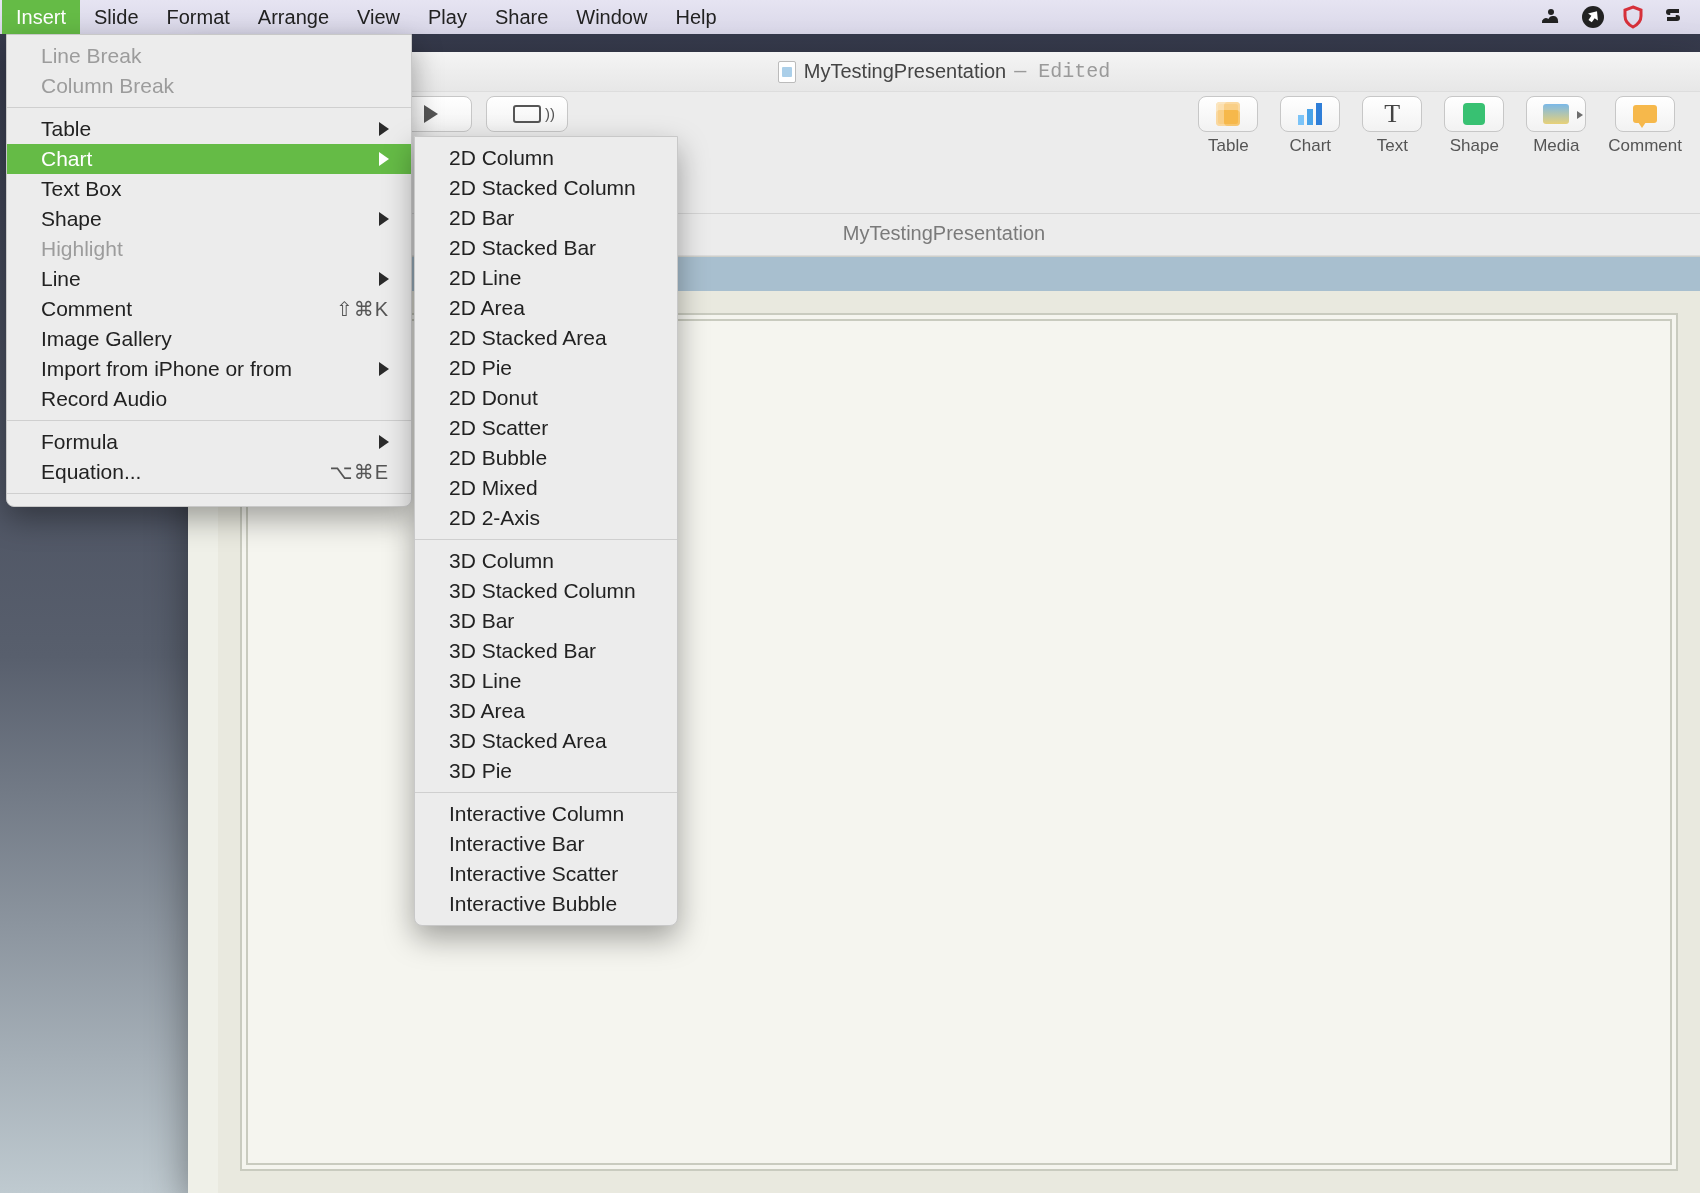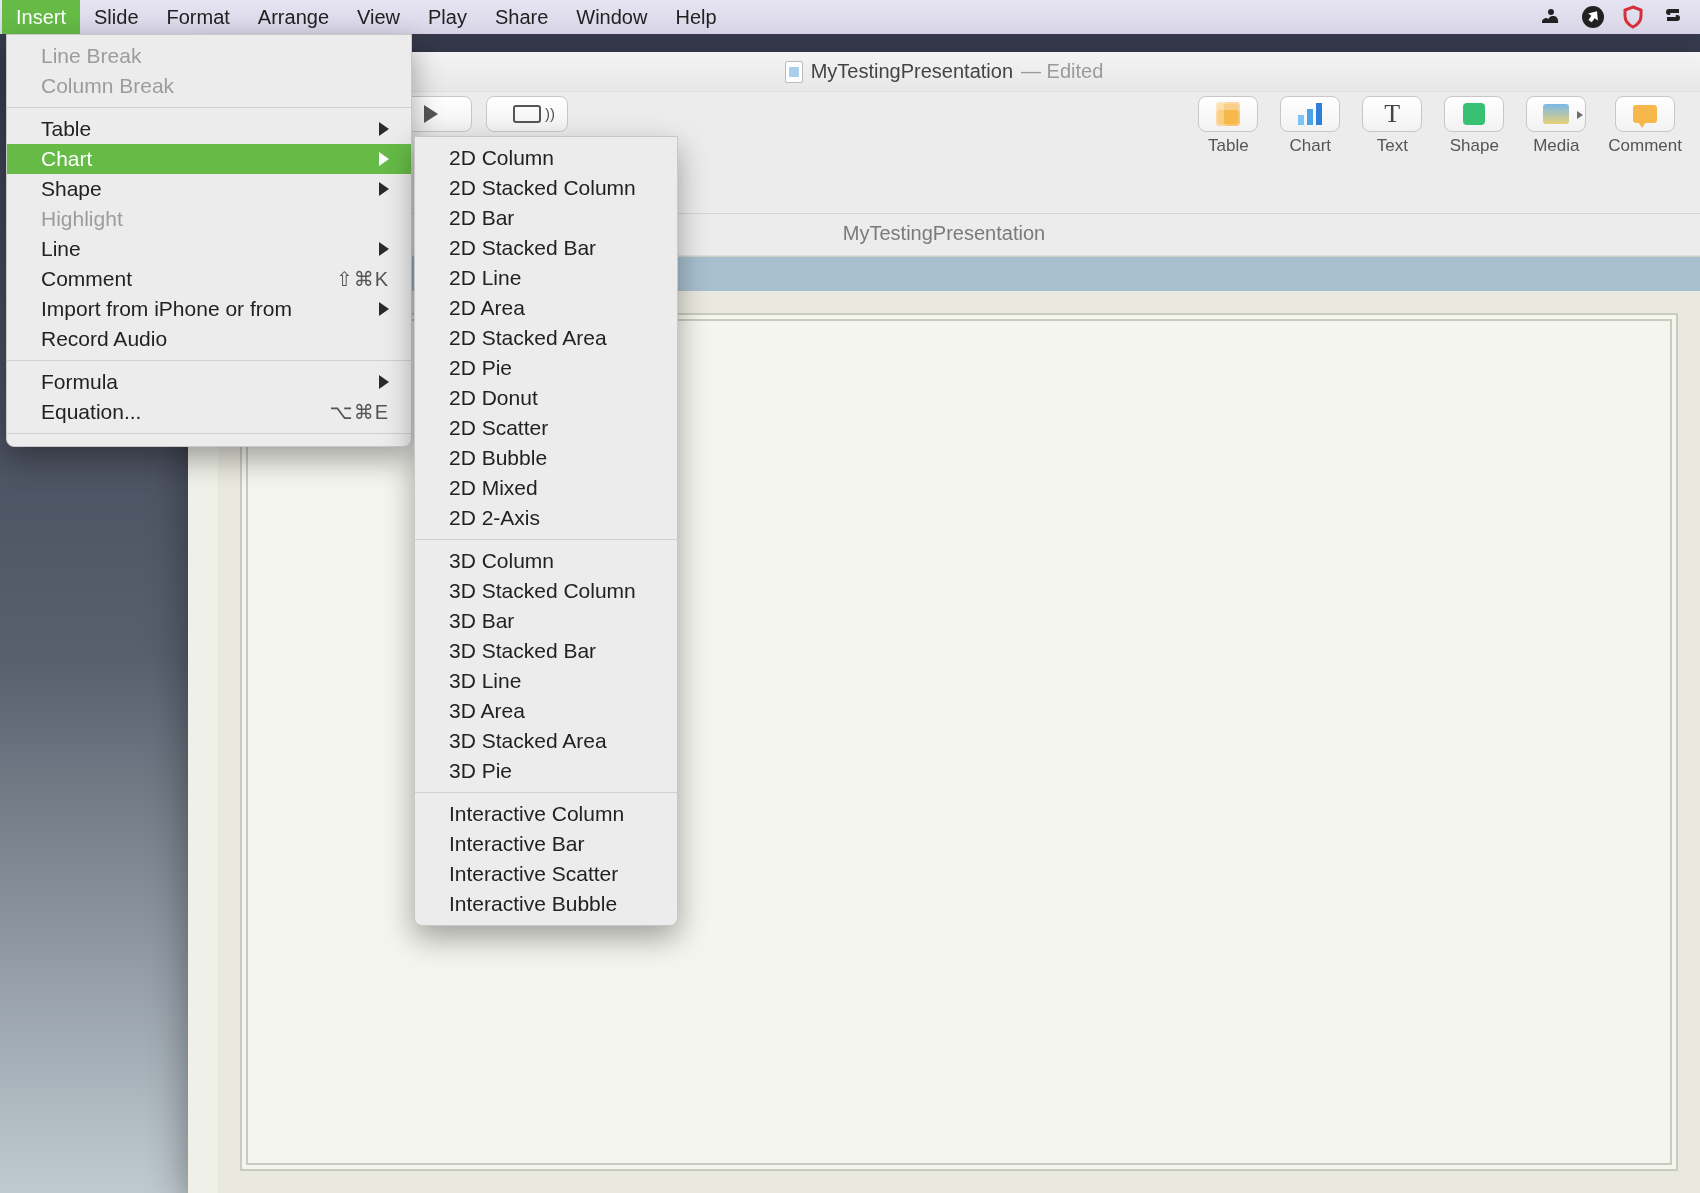--- a/index.html
+++ b/index.html
@@ -41,21 +41,21 @@
     background: linear-gradient(#f4f4f4,#e7e7e7);
   }
   .titlebar .doc-icon {
     width: 18px; height: 22px; background: #fff; border: 1px solid #bbb; border-radius: 2px;
     position: relative;
   }
   .titlebar .doc-icon::after{
     content:""; position:absolute; left:3px; right:3px; top:5px; height:10px;
     background: #abcfe9; border-radius:1px;
   }
-  .titlebar .edited { color: #9a9a9a; }
+  .titlebar .edited { color: #9a9a9a; font-family: Liberation Mono, monospace; }
 
   .toolbar {
     display: flex; align-items: flex-start; gap: 14px; padding: 4px 18px 0 18px;
     border-bottom: 1px solid #d5d5d5; background: #ececec;
     height: 122px;
   }
   .tbtn {
     display:flex; flex-direction:column; align-items:center; gap:4px;
     font-size:17px; color:#555;
   }
@@ -258,35 +258,41 @@
     <hr>
     <div class="row">
       <span>Table</span>
       <span class="sub-arrow"></span>
     </div>
     <div class="row hover">
       <span>Chart</span>
       <span class="sub-arrow"></span>
     </div>
     <div class="row">
+      <span>Text Box</span>
+    </div>
+    <div class="row">
       <span>Shape</span>
       <span class="sub-arrow"></span>
     </div>
     <div class="row disabled">
       <span>Highlight</span>
     </div>
     <div class="row">
       <span>Line</span>
       <span class="sub-arrow"></span>
     </div>
     <div class="row">
       <span>Comment</span>
       <span class="shortcut">⇧⌘K</span>
     </div>
     <div class="row">
+      <span>Image Gallery</span>
+    </div>
+    <div class="row">
       <span>Import from iPhone or from</span>
       <span class="sub-arrow"></span>
     </div>
     <div class="row">
       <span>Record Audio</span>
     </div>
     <hr>
     <div class="row">
       <span>Formula</span>
       <span class="sub-arrow"></span>

